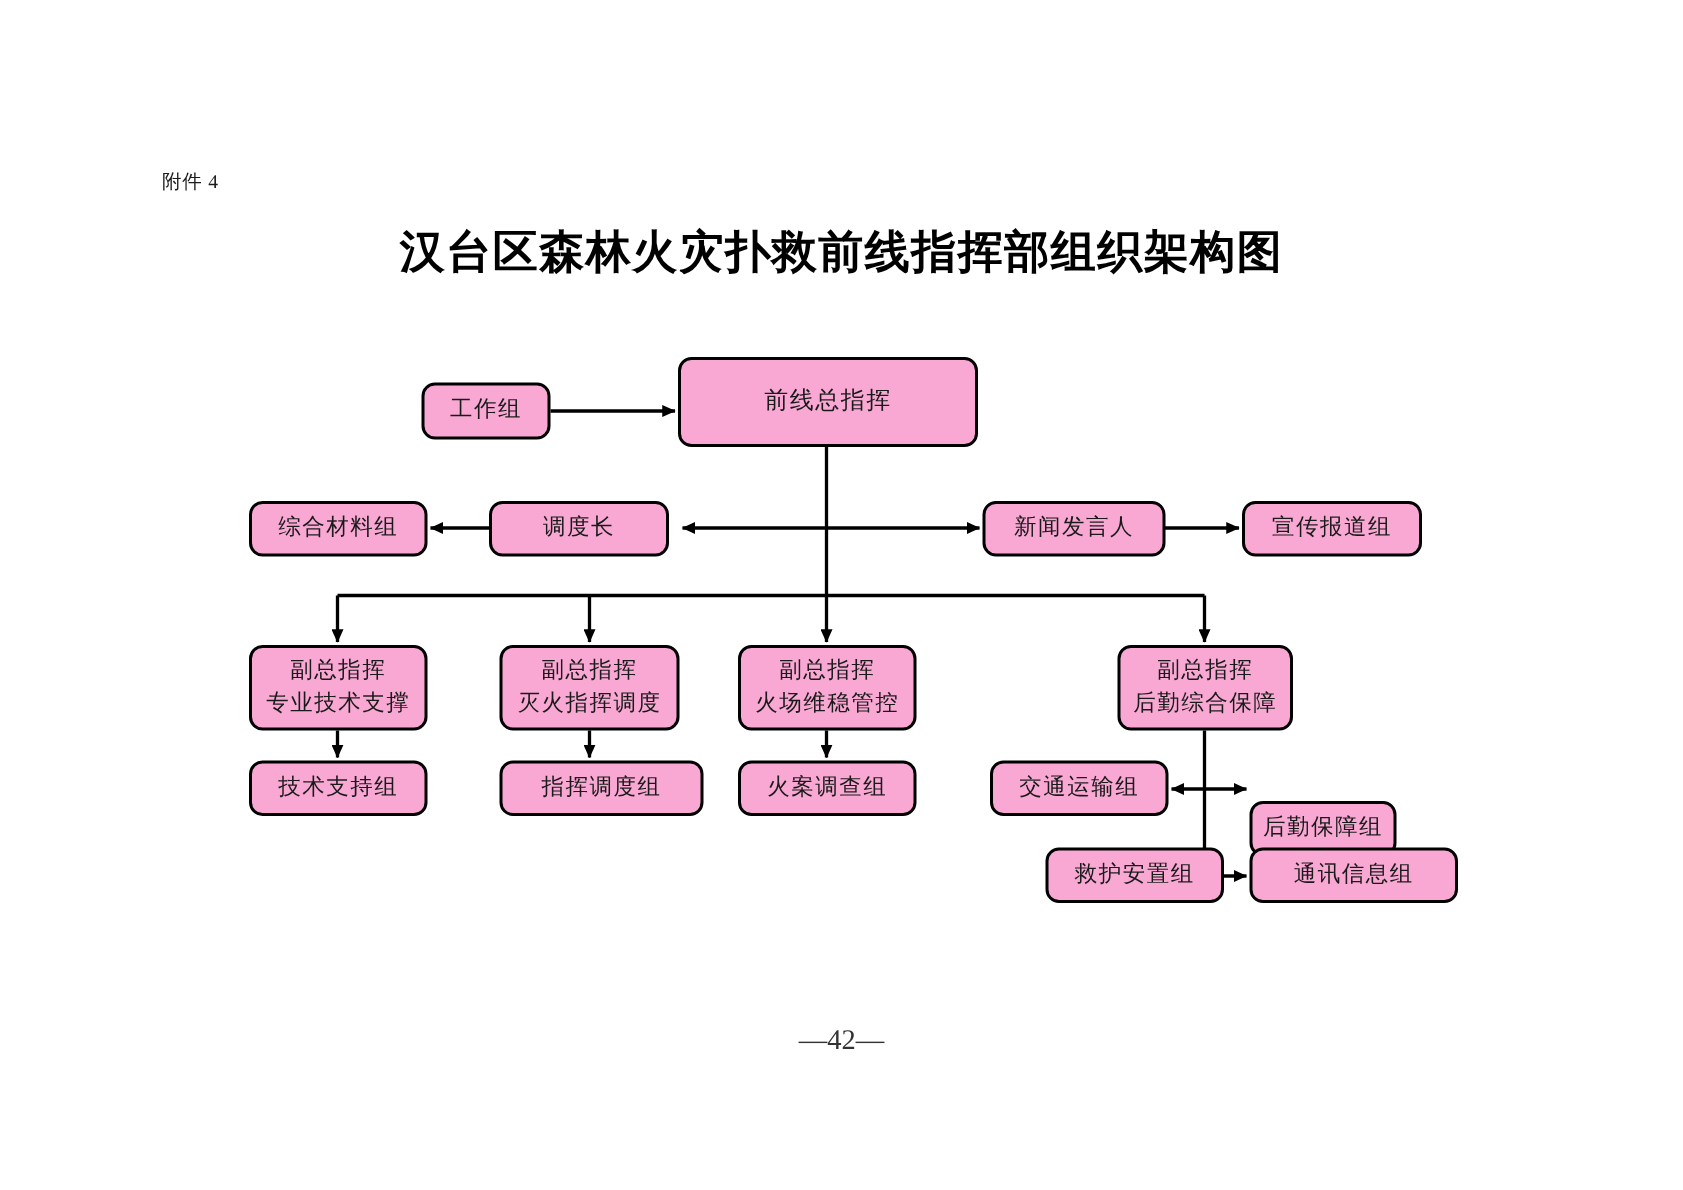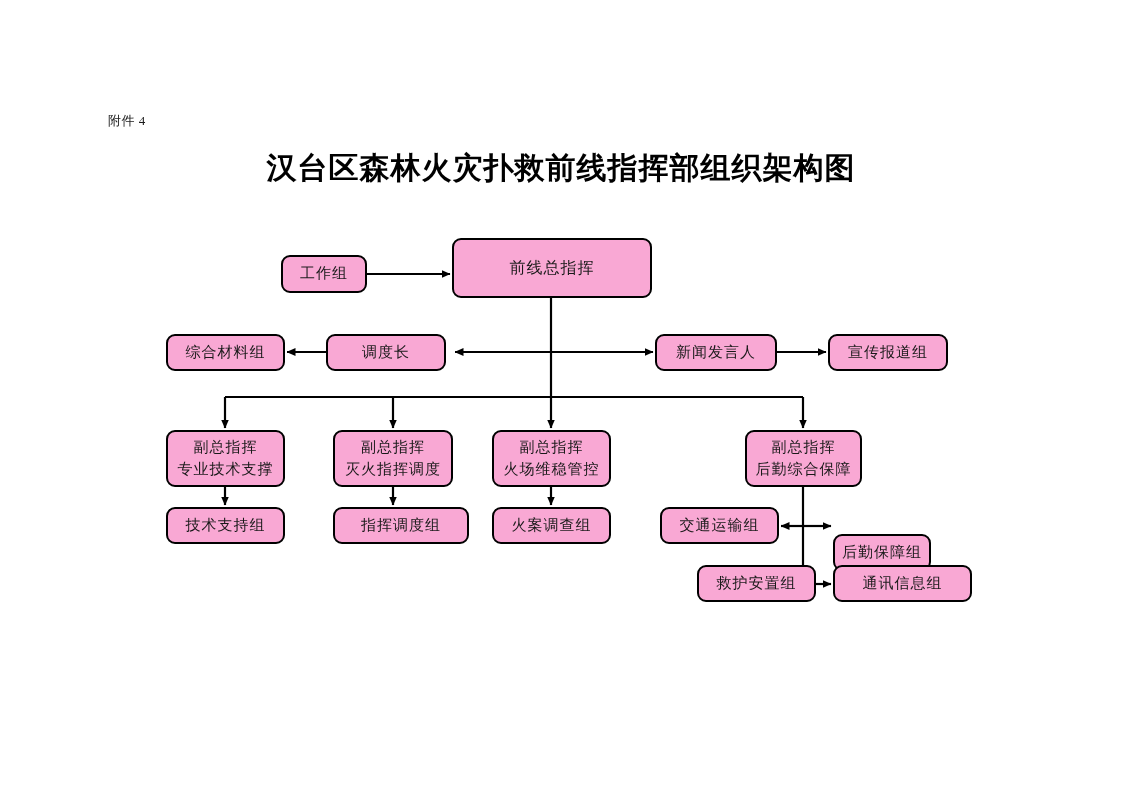--- a/index.html
+++ b/index.html
@@ -181,14 +181,15 @@
         <span>后勤保障组</span>
       </div>
       <div class="node" style="left: 660px; top: 565px; width: 119px; height: 37px; margin-left: 37px;">
         <span>救护安置组</span>
       </div>
       <div class="node" style="left: 833px; top: 565px; width: 139px; height: 37px;">
         <span>通讯信息组</span>
       </div>
     </div>
 
+  <div class="page-footer">—42—</div>
 
 </div>
 
 </body></html>

